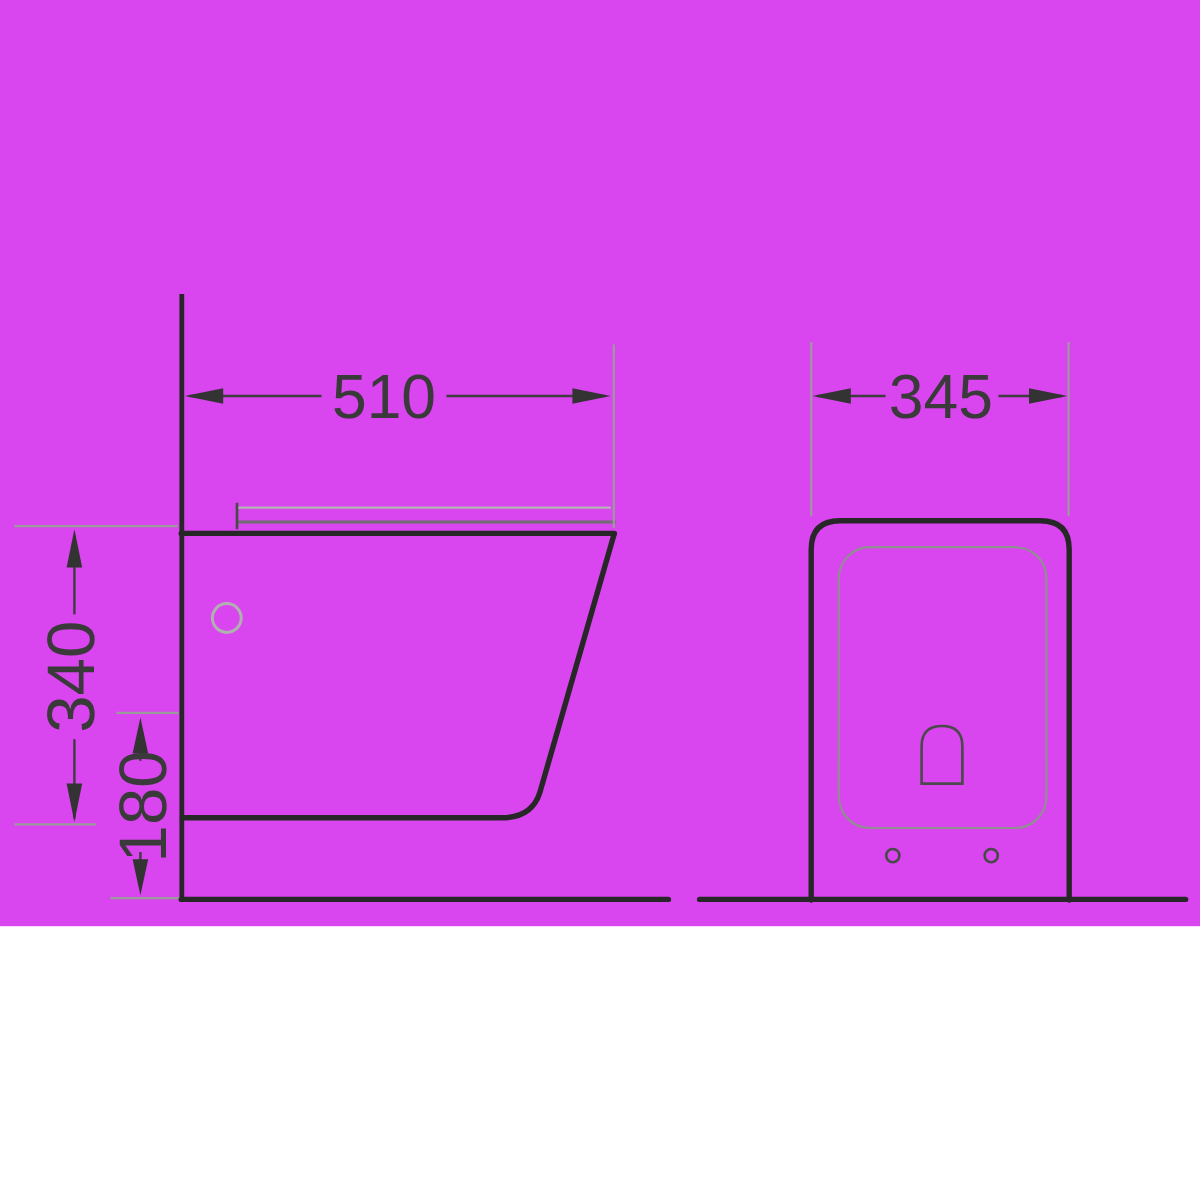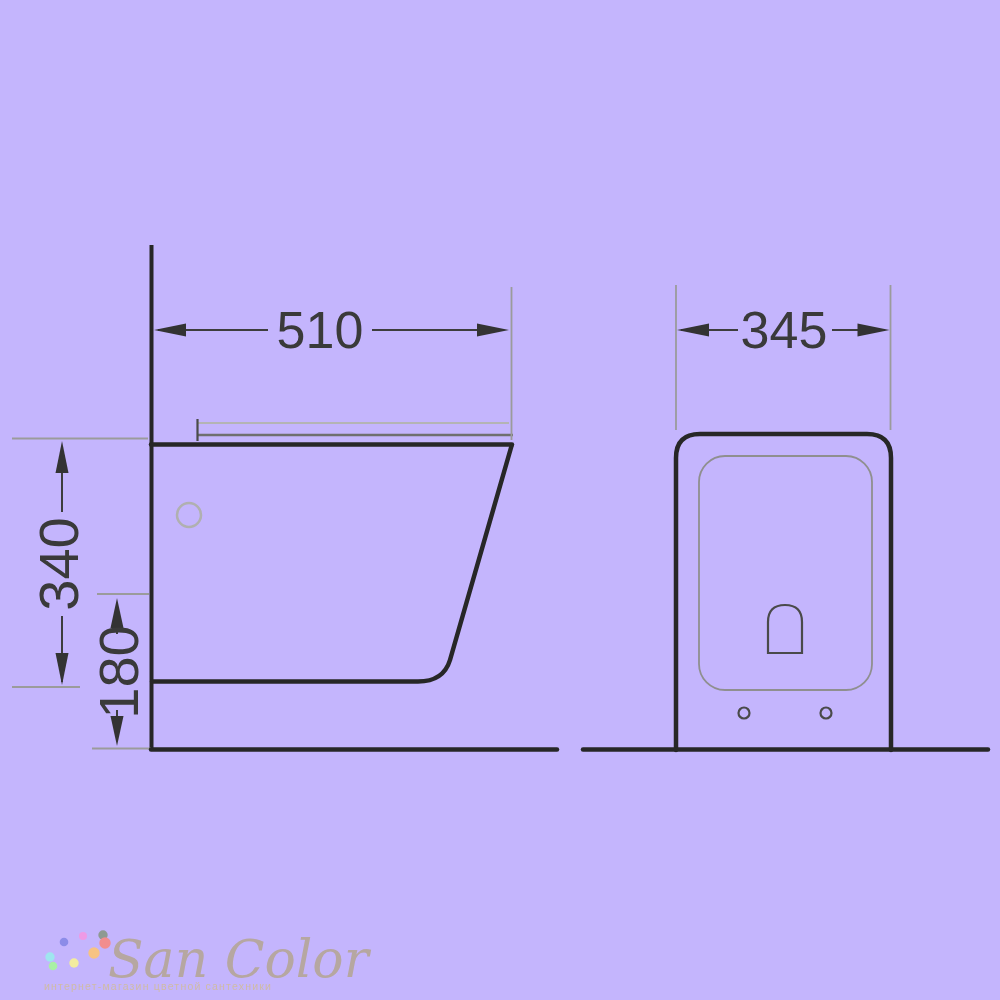--- a/index.html
+++ b/index.html
@@ -1,16 +1,16 @@
 <!DOCTYPE html>
 <html><head>
 <meta charset="utf-8">
 <style>
   html,body{margin:0;padding:0;background:#fff;}
-  .stage{position:relative;width:1000px;height:1000px;background:#c4b5fd;overflow:hidden;
+  .stage{position:relative;width:1000px;height:772px;background:#d946ef;overflow:hidden;
          font-family:"Liberation Sans",sans-serif;}
   svg{position:absolute;left:0;top:0;}
   .thick{stroke:#272727;stroke-width:4.5;fill:none;stroke-linecap:round;}
   .wall{stroke:#272727;stroke-width:4;fill:none;}
   .dimline{stroke:#3d3d3d;stroke-width:2;fill:none;}
   .extline{stroke:#9b9b9b;stroke-width:1.8;fill:none;}
   .seat-light{stroke:#b4b4b4;stroke-width:2;fill:none;}
   .seat-mid{stroke:#6f6f6f;stroke-width:2.4;fill:none;}
   .thin-dark{stroke:#4a4a4a;stroke-width:2.2;fill:none;}
   .hinge{stroke:#b0b0b0;stroke-width:2.5;fill:none;}

